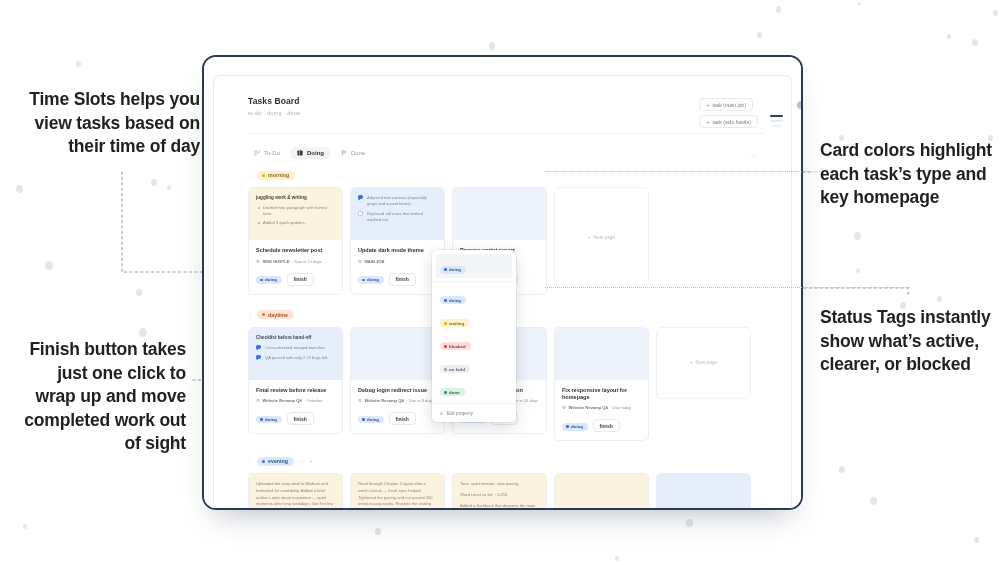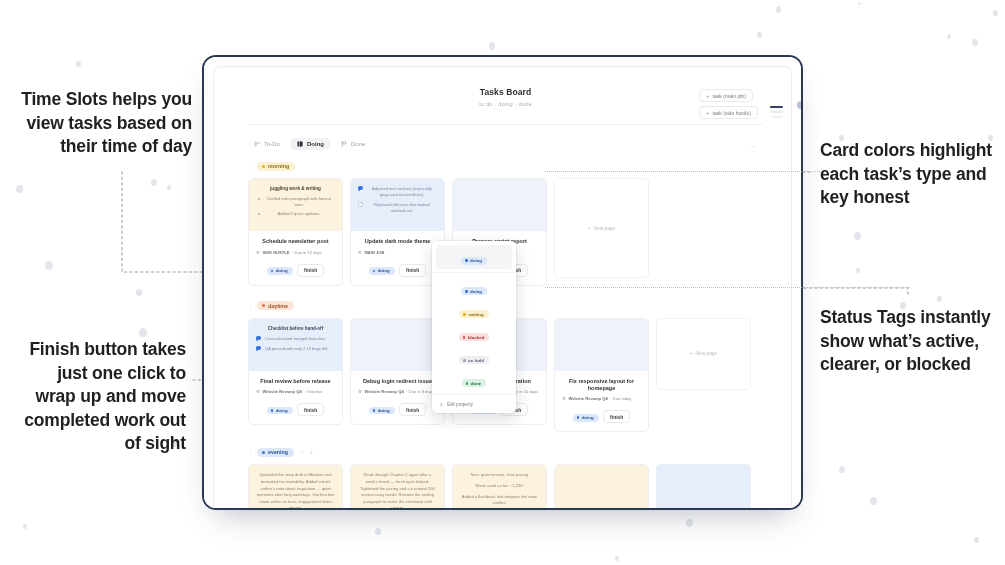--- a/index.html
+++ b/index.html
@@ -41,22 +41,21 @@
     background: #fdfdfd;
     border: 2.5px solid #2b3a52;
     border-radius: 14px;
     box-shadow: 0 16px 30px -14px rgba(35,48,72,.35);
     overflow: hidden;
   }
   .device-inner {
     position: absolute;
     left: 0; top: 0; right: 0; bottom: 0;
     background: #ffffff;
-    padding: 9px 9px 0 9px;
-    text-align: center;
+    padding: 18px 9px 0 9px;
   }
   .app {
     position: relative;
     width: 100%; height: 100%;
     background: #fff;
     border: 1px solid #ebecef;
     border-radius: 7px;
     border-bottom: none;
     border-bottom-left-radius: 0;
     border-bottom-right-radius: 0;
@@ -264,25 +263,25 @@
   <span style="left:375px;top:528px;width:6px;height:7px;"></span>
   <span style="left:686px;top:519px;width:7px;height:8px;"></span>
   <span style="left:974px;top:537px;width:5px;height:6px;"></span>
   <span style="left:23px;top:524px;width:4px;height:5px;"></span>
   <span style="left:615px;top:556px;width:4px;height:5px;"></span>
   <span style="left:988px;top:135px;width:5px;height:6px;"></span>
   <span style="left:839px;top:135px;width:5px;height:6px;"></span>
   <span style="left:136px;top:289px;width:6px;height:7px;"></span>
 </div>
 
-<div class="annot left" style="left:16px;top:88px;width:176px;">Time Slots helps you view tasks based on their time of day</div>
+<div class="annot left" style="left:24px;top:88px;width:176px;">Time Slots helps you view tasks based on their time of day</div>
 
 <div class="annot left" style="left:14px;top:338px;width:172px;">Finish button takes just one click to wrap up and move completed work out of sight</div>
 
-<div class="annot right" style="left:820px;top:139px;width:176px;">Card colors highlight each task’s type and key honest</div>
+<div class="annot right" style="left:820px;top:139px;width:176px;">Card colors highlight each task’s type and key homepage</div>
 
 <div class="annot right" style="left:820px;top:306px;width:176px;">Status Tags instantly show what’s active, clearer, or blocked</div>
 
 <svg class="connector" style="left:0;top:0;width:1005px;height:565px;">
   <polyline points="122,172 122,272 245,272" fill="none" stroke="#b9bec8" stroke-width="1.6" stroke-dasharray="2 3.4" stroke-linecap="round"></polyline>
   <polyline points="193,380 250,380" fill="none" stroke="#b9bec8" stroke-width="1.6" stroke-dasharray="2 3.4" stroke-linecap="round"></polyline>
   <polyline points="810,172 545,172" fill="none" stroke="#b9bec8" stroke-width="1.6" stroke-dasharray="2 3.4" stroke-linecap="round"></polyline>
   <polyline points="908,294 908,288 545,288" fill="none" stroke="#b9bec8" stroke-width="1.6" stroke-dasharray="2 3.4" stroke-linecap="round"></polyline>
 </svg>
 

